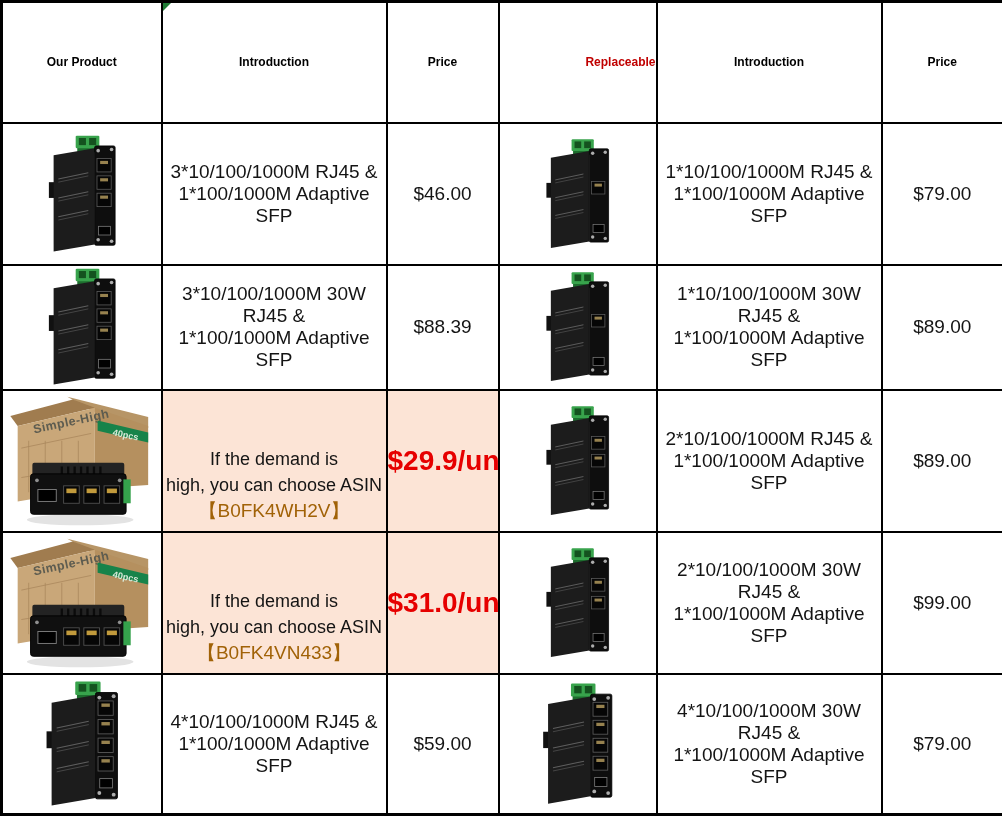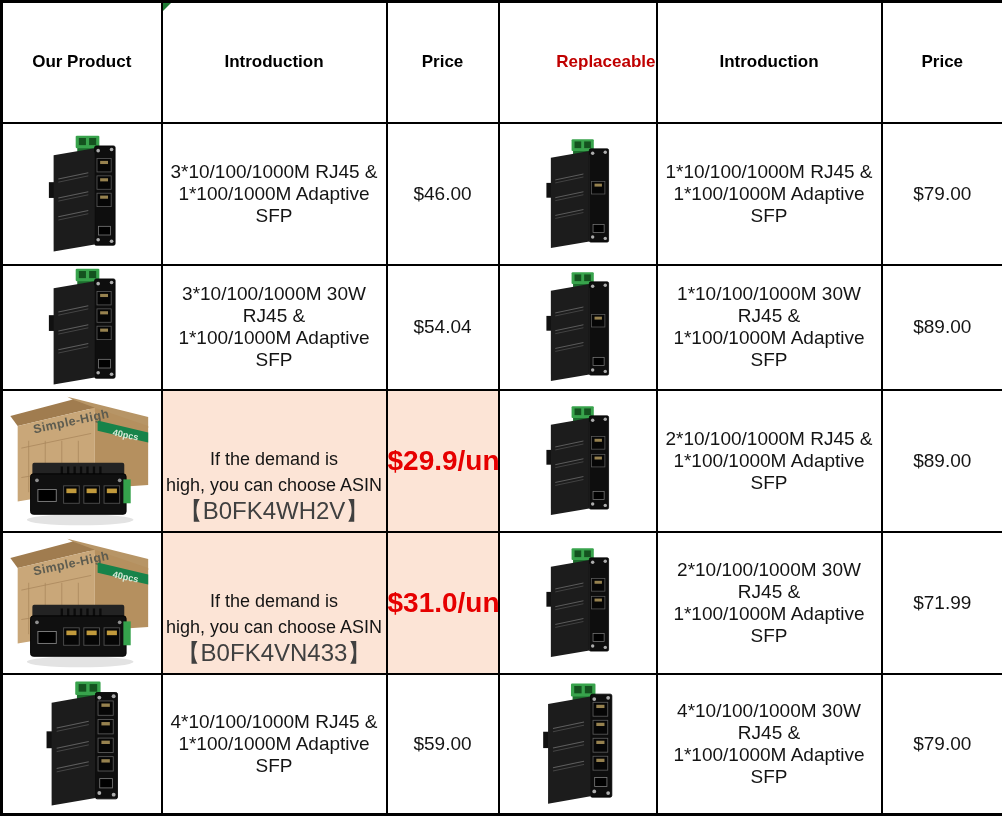--- a/index.html
+++ b/index.html
@@ -14,32 +14,32 @@
     border:3px solid #000;
   }
   .grid th,.grid td{
     border:2px solid #000;
     text-align:center;vertical-align:middle;
     padding:0;overflow:hidden;position:relative;
     background:#ffffff;
   }
   thead th{
     background:#b4c6e7;
-    font-size:17px;font-weight:bold;color:#000;
+    font-size:12px;font-weight:bold;color:#000;
   }
   thead th.red-head{color:#c00000;text-align:right;}
   .corner-tri{
     position:absolute;top:0;left:0;width:0;height:0;
     border-left:8px solid #1e7b34;border-bottom:8px solid transparent;
   }
   .intro{font-size:19px;line-height:22px;color:#141414;}
   .price{font-size:19px;color:#141414;}
   .hl{background:#fce4d6 !important;}
   .demand{font-size:18px;line-height:26px;color:#141414;margin-top:47px;}
-  .asin{color:#404040;font-size:24px;font-weight:500;}
+  .asin{color:#a16207;font-size:19px;font-weight:500;}
   .unit-price{color:#e60000;font-weight:bold;font-size:28px;}
   .img-wrap{display:flex;align-items:center;justify-content:center;width:100%;height:100%;}
   svg{display:block;}
 </style>
 </head>
 <body>
 
 <table class="grid">
   <colgroup>
     <col style="width:160px">
@@ -170,21 +170,21 @@
             </svg>
           </div>
         </td>
         <td>
           <div class="intro">
             <div>3*10/100/1000M 30W RJ45 &amp;</div>
             <div>1*100/1000M Adaptive SFP</div>
           </div>
         </td>
         <td>
-          <div class="price">$54.04</div>
+          <div class="price">$88.39</div>
         </td>
         <td>
           <div class="img-wrap">
             <svg width="77" height="114" viewBox="0 0 104 154">
               <rect x="46" y="17" width="26" height="7" fill="#1d6e2e"></rect>
               <rect x="44" y="3" width="30" height="16" rx="1.5" fill="#38a34c"></rect>
               <rect x="48" y="6" width="9" height="9" fill="#14521f"></rect>
               <rect x="61" y="6" width="9" height="9" fill="#14521f"></rect>
               <rect x="10" y="62" width="7" height="20" fill="#111"></rect>
               <polygon points="16,28 68,19 68,141 16,150" fill="#1c1c1c"></polygon>
@@ -381,21 +381,21 @@
             </svg>
           </div>
         </td>
         <td>
           <div class="intro">
             <div>2*10/100/1000M 30W RJ45 &amp;</div>
             <div>1*100/1000M Adaptive SFP</div>
           </div>
         </td>
         <td>
-          <div class="price">$71.99</div>
+          <div class="price">$99.00</div>
         </td>
       </tr>
       <tr style="height: 138px;">
         <td>
           <div class="img-wrap">
             <svg width="88" height="130" viewBox="0 0 104 154">
               <rect x="46" y="17" width="26" height="7" fill="#1d6e2e"></rect>
               <rect x="44" y="3" width="30" height="16" rx="1.5" fill="#38a34c"></rect>
               <rect x="48" y="6" width="9" height="9" fill="#14521f"></rect>
               <rect x="61" y="6" width="9" height="9" fill="#14521f"></rect>

